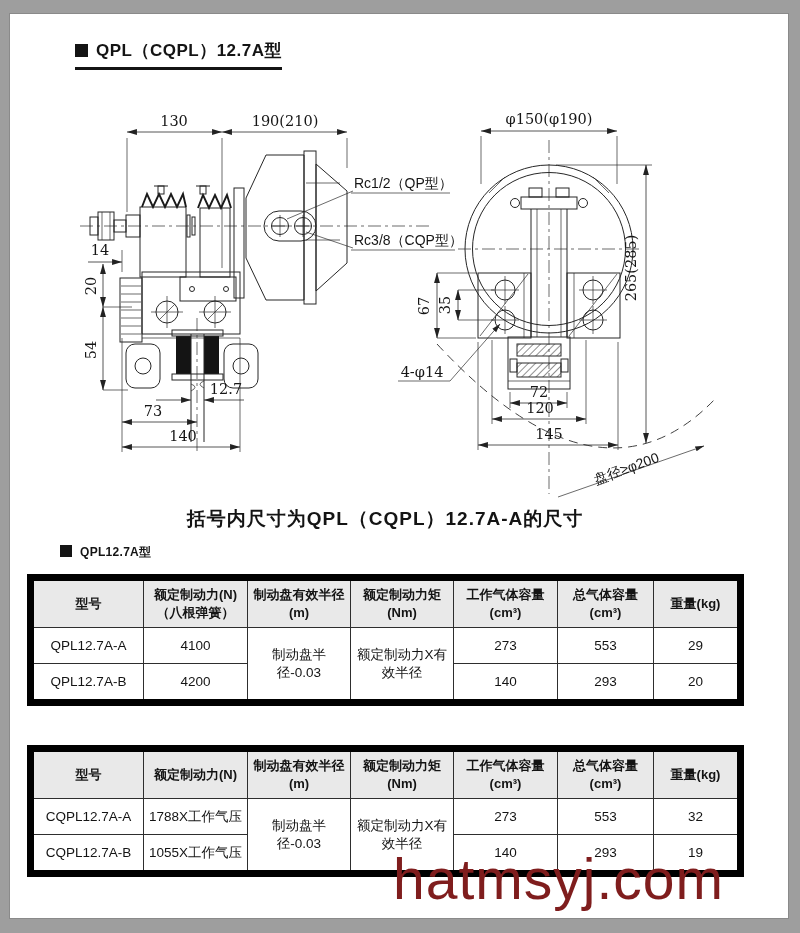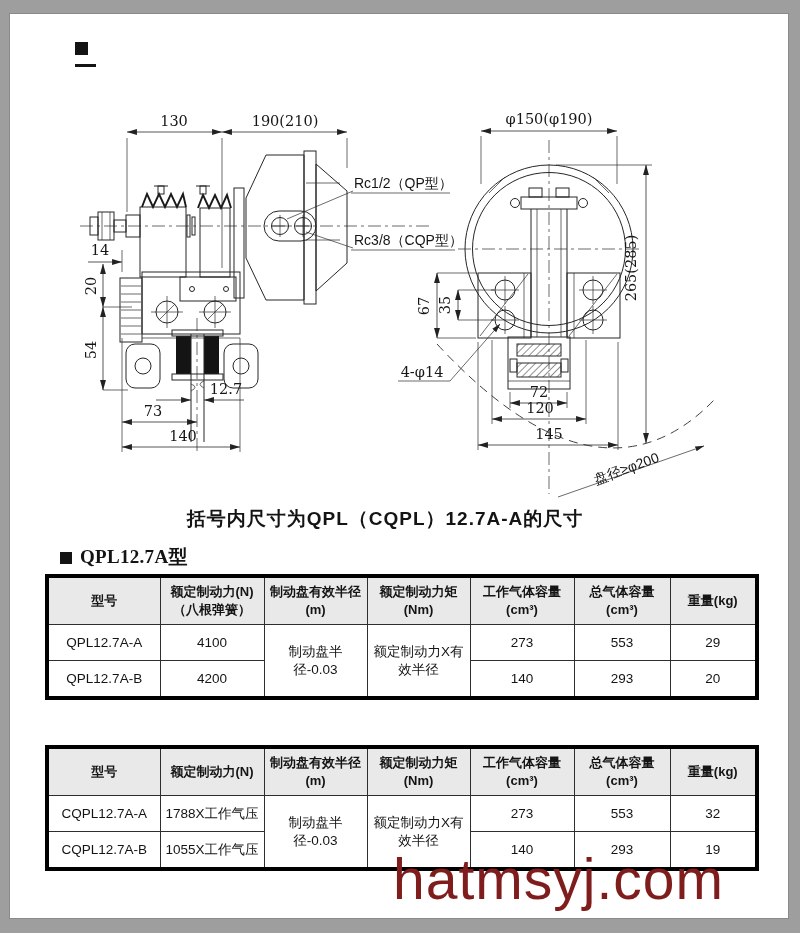--- a/index.html
+++ b/index.html
@@ -22,28 +22,28 @@
     display:inline-block;width:13px;height:13px;background:#141414;
     margin-right:8px;vertical-align:-1px;
   }
   .bullet.small{width:12px;height:12px;}
   .drawing-svg{position:absolute;left:0;top:0;width:800px;height:545px;z-index:2;}
   .caption{
     position:absolute;left:0;top:506px;width:770px;z-index:3;
     text-align:center;font-size:19px;font-weight:bold;letter-spacing:1px;
   }
   .section-label{
-    position:absolute;left:60px;z-index:4;font-size:19px;font-weight:bold;letter-spacing:.3px;font-family:Liberation Serif, serif;
+    position:absolute;left:60px;z-index:4;font-size:12px;font-weight:bold;letter-spacing:.3px;
   }
   #sec1{top:544px;}
   #sec2{top:715px;margin-top:44px;}
   table.spec{
-    position:absolute;left:45px;width:710px;z-index:4;
+    position:absolute;left:27px;width:710px;z-index:4;
     border-collapse:collapse;table-layout:fixed;background:#fff;
-    border:4px solid #000000;
+    border:7px solid #000000;
   }
   #t1{top:574px;}
   #t2{top:745px;}
   table.spec th, table.spec td{
     border:1px solid #2e2e2e;text-align:center;vertical-align:middle;
     padding:1px 2px;overflow:hidden;
   }
   table.spec th{
     background:#e9e9e9;font-size:13px;font-weight:bold;
     white-space:pre-line;height:44px;line-height:1.35;
@@ -63,21 +63,21 @@
   .dim{stroke:#2b2b2b;stroke-width:.8;fill:none;}
   .blackfill{fill:#141414;stroke:none;}
   text.dimtxt{font-family:"DejaVu Serif",serif;font-size:14.5px;fill:#161616;}
   text.cjk{font-family:"Liberation Sans",sans-serif;font-size:14px;fill:#161616;}
 </style>
 </head>
 <body>
 
 <div class="page"></div>
 
-<div class="page-title"><span class="bullet"></span></div>
+<div class="page-title"><span class="bullet"></span><span>QPL（CQPL）12.7A型</span></div>
 
 <svg class="drawing-svg" viewBox="0 0 800 545">
   <defs>
     <marker id="ar" viewBox="0 0 12 8" refX="11.5" refY="4" markerWidth="13" markerHeight="9" orient="auto-start-reverse">
       <path d="M0,0.6 L12,4 L0,7.4 Z" fill="#222"></path>
     </marker>
     <pattern id="hat" width="5" height="5" patternUnits="userSpaceOnUse" patternTransform="rotate(45)">
       <line x1="0" y1="0" x2="0" y2="5" stroke="#333" stroke-width="1.1"></line>
     </pattern>
   </defs>

